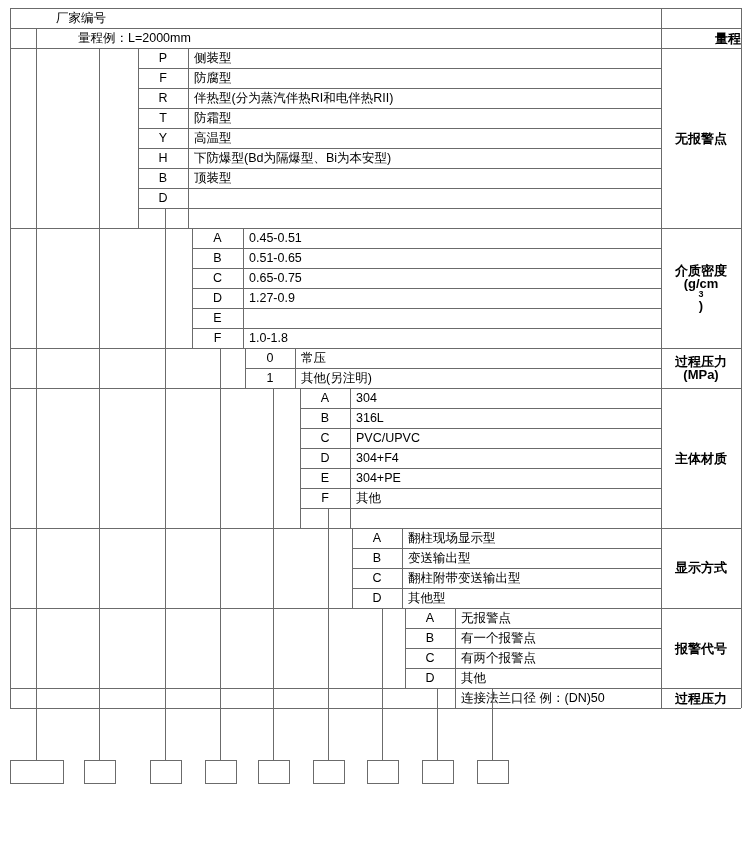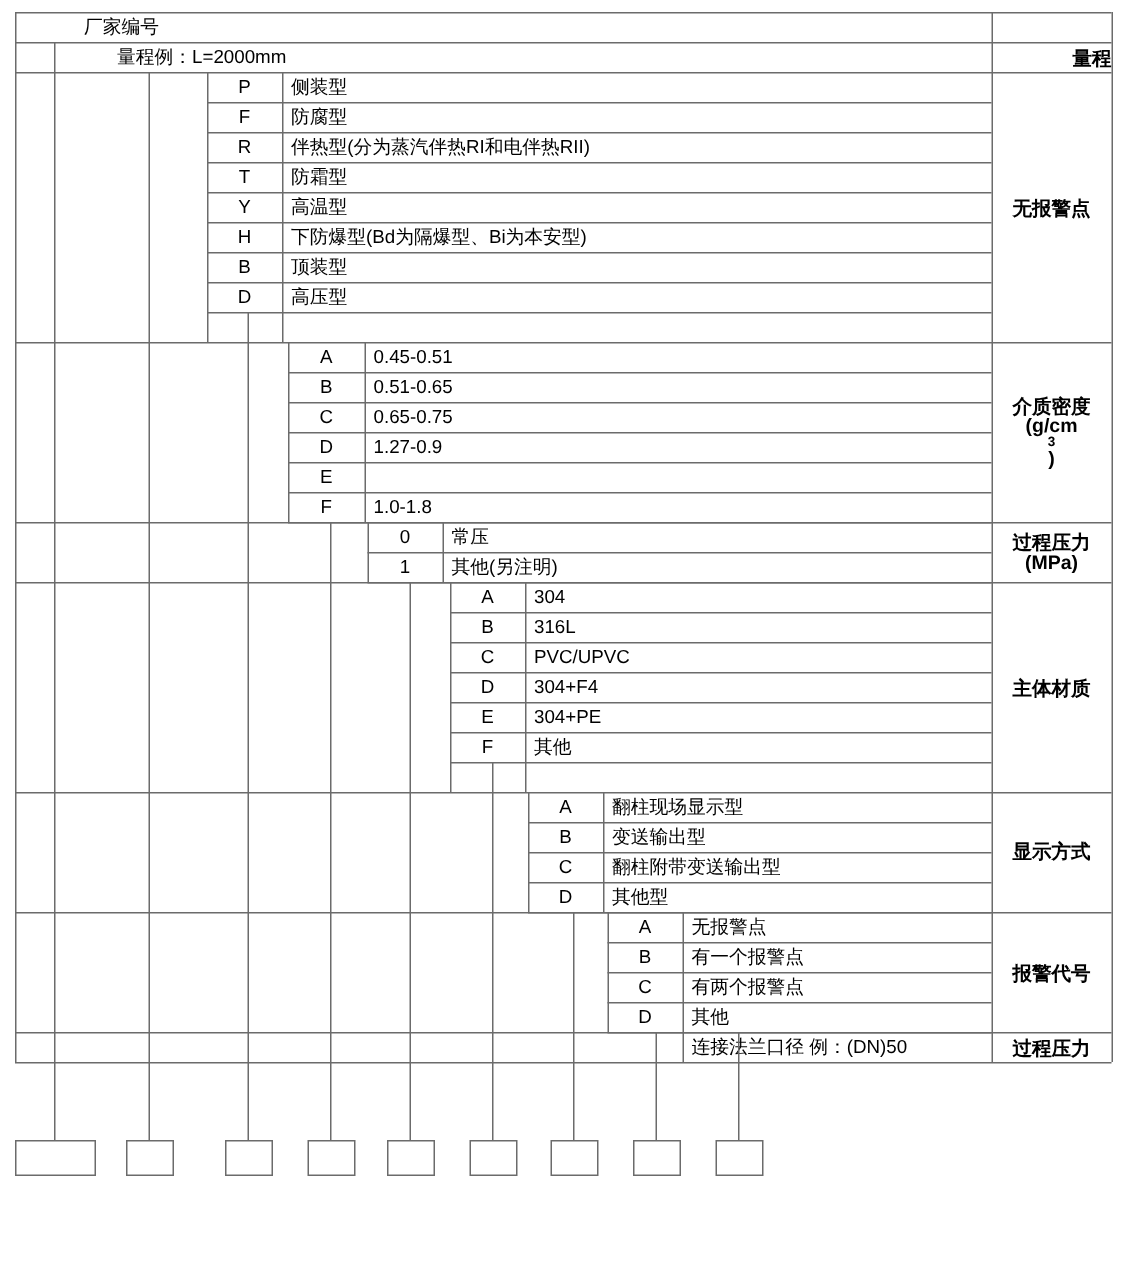--- a/index.html
+++ b/index.html
@@ -88,21 +88,20 @@
     <div class="cell code" style="left: 138px; top: 128px; width: 50px; height: 20px;">Y</div>
     <div class="cell desc" style="left: 188px; top: 128px; width: 400px; height: 20px; text-align: right;">高温型</div>
     <div class="line hline" style="left: 138px; top: 148px; width: 523px;"></div>
     <div class="cell code" style="left: 138px; top: 148px; width: 50px; height: 20px;">H</div>
     <div class="cell desc" style="left: 188px; top: 148px; width: 400px; height: 20px;">下防爆型(Bd为隔爆型、Bi为本安型)</div>
     <div class="line hline" style="left: 138px; top: 168px; width: 523px;"></div>
     <div class="cell code" style="left: 138px; top: 168px; width: 50px; height: 20px;">B</div>
     <div class="cell desc" style="left: 188px; top: 168px; width: 400px; height: 20px;">顶装型</div>
     <div class="line hline" style="left: 138px; top: 188px; width: 523px;"></div>
     <div class="cell code" style="left: 138px; top: 188px; width: 50px; height: 20px;">D</div>
-    <div class="cell desc" style="left: 188px; top: 188px; width: 400px; height: 20px;">高压型</div>
     <div class="line hline" style="left: 138px; top: 208px; width: 523px;"></div>
     <div class="line hline" style="left: 10px; top: 228px; width: 731px;"></div>
     <div class="cell grp" style="left: 661px; top: 48px; width: 80px; height: 180px;">
       <span>无报警点</span>
     </div>
     <div class="line vline" style="left: 138px; top: 48px; height: 180px;"></div>
     <div class="line vline" style="left: 188px; top: 48px; height: 180px;"></div>
     <div class="cell code" style="left: 192px; top: 228px; width: 51px; height: 20px;">A</div>
     <div class="cell desc" style="left: 243px; top: 228px; width: 400px; height: 20px;">0.45-0.51</div>
     <div class="line hline" style="left: 192px; top: 248px; width: 469px;"></div>

